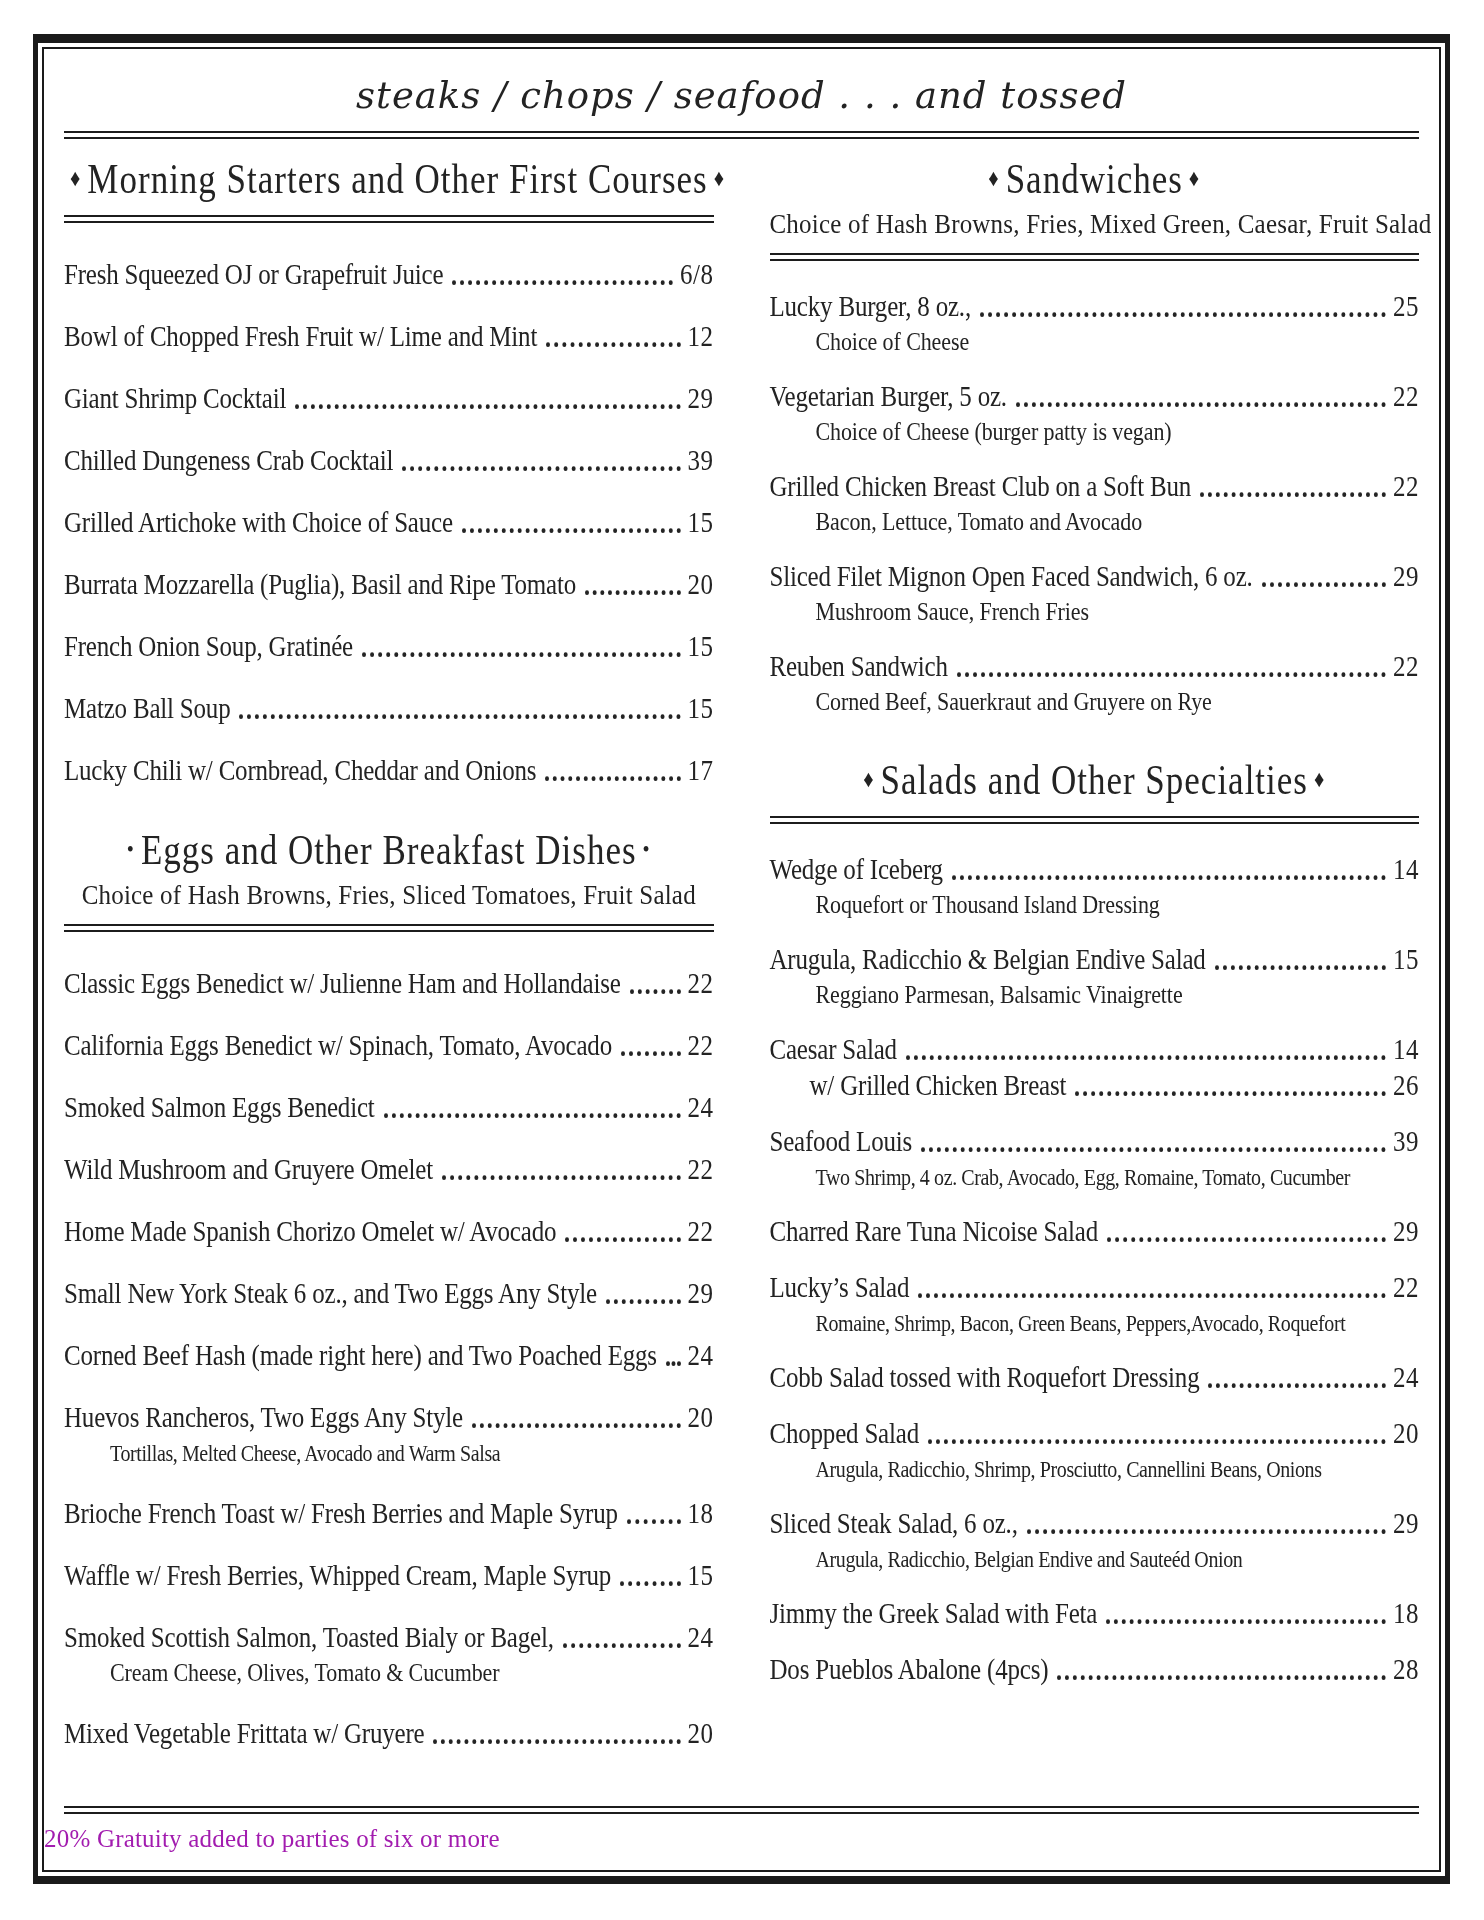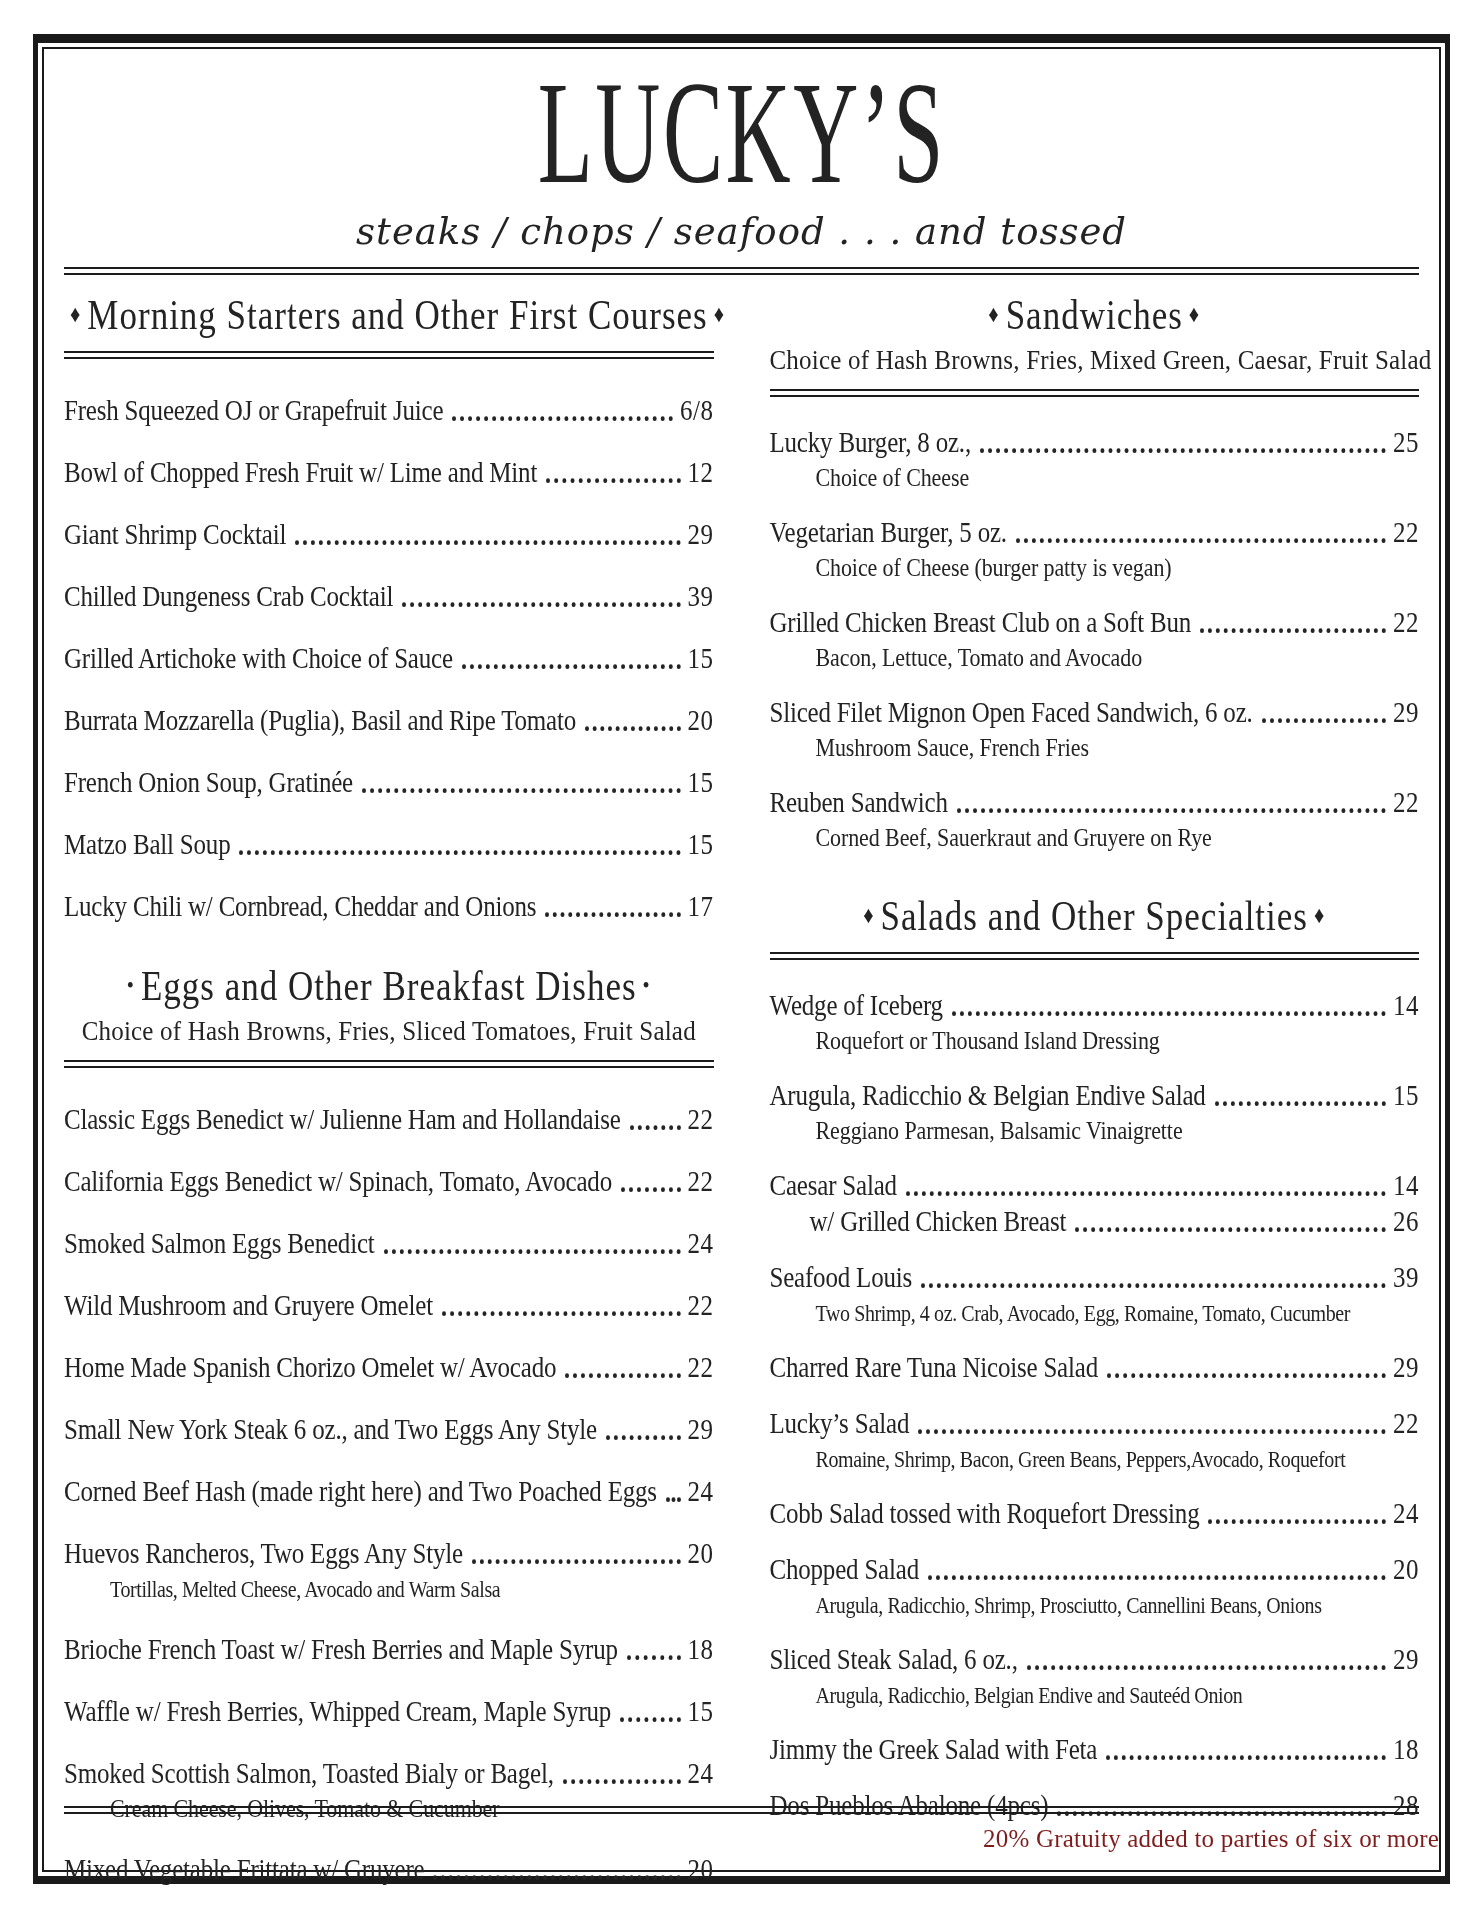--- a/index.html
+++ b/index.html
@@ -59,35 +59,32 @@
   .price{white-space:nowrap;letter-spacing:0.5px;}
   .item-sub{
     margin-left:46px;margin-top:4px;font-size:22px;line-height:30px;
     transform:scaleY(1.12);transform-origin:0 100%;white-space:nowrap;letter-spacing:-0.1px;
   }
   .item-sub.condensed{font-size:20px;letter-spacing:-0.4px;}
   .item.sub-priced{margin-top:4px;margin-left:40px;}
   
   .footer-rule{position:absolute;left:20px;right:20px;bottom:56px;}
   .footer-note{
-    position:absolute;left:0;right:0;bottom:14px;text-align:right;
-    font-size:25px;line-height:34px;letter-spacing:0.2px;color:#7f1d1d;
+    position:absolute;left:0;right:0;bottom:14px;text-align:left;
+    font-size:25px;line-height:34px;letter-spacing:0.2px;color:#a21caf;
     font-family:"Liberation Serif", serif;
   }
 </style>
 </head>
 <body>
 
 <div class="frame-outer">
   <div class="frame-inner">
     <div class="content">
 
-      <div class="masthead">
-        <h1 class="page-title">LUCKY’S</h1>
-      </div>
       <div class="tagline">steaks / chops / seafood . . . and tossed</div>
       <div class="dbl-rule header-rule"></div>
 
       <div class="columns">
         <div class="col col-left">
   <section class="menu-section">
     <h2 class="sec-title"><span class="bullet">♦</span><span class="sec-title-text">Morning Starters and Other First Courses</span><span class="bullet">♦</span></h2>
 
     <div class="dbl-rule sec-rule"></div>
     <div class="items">

